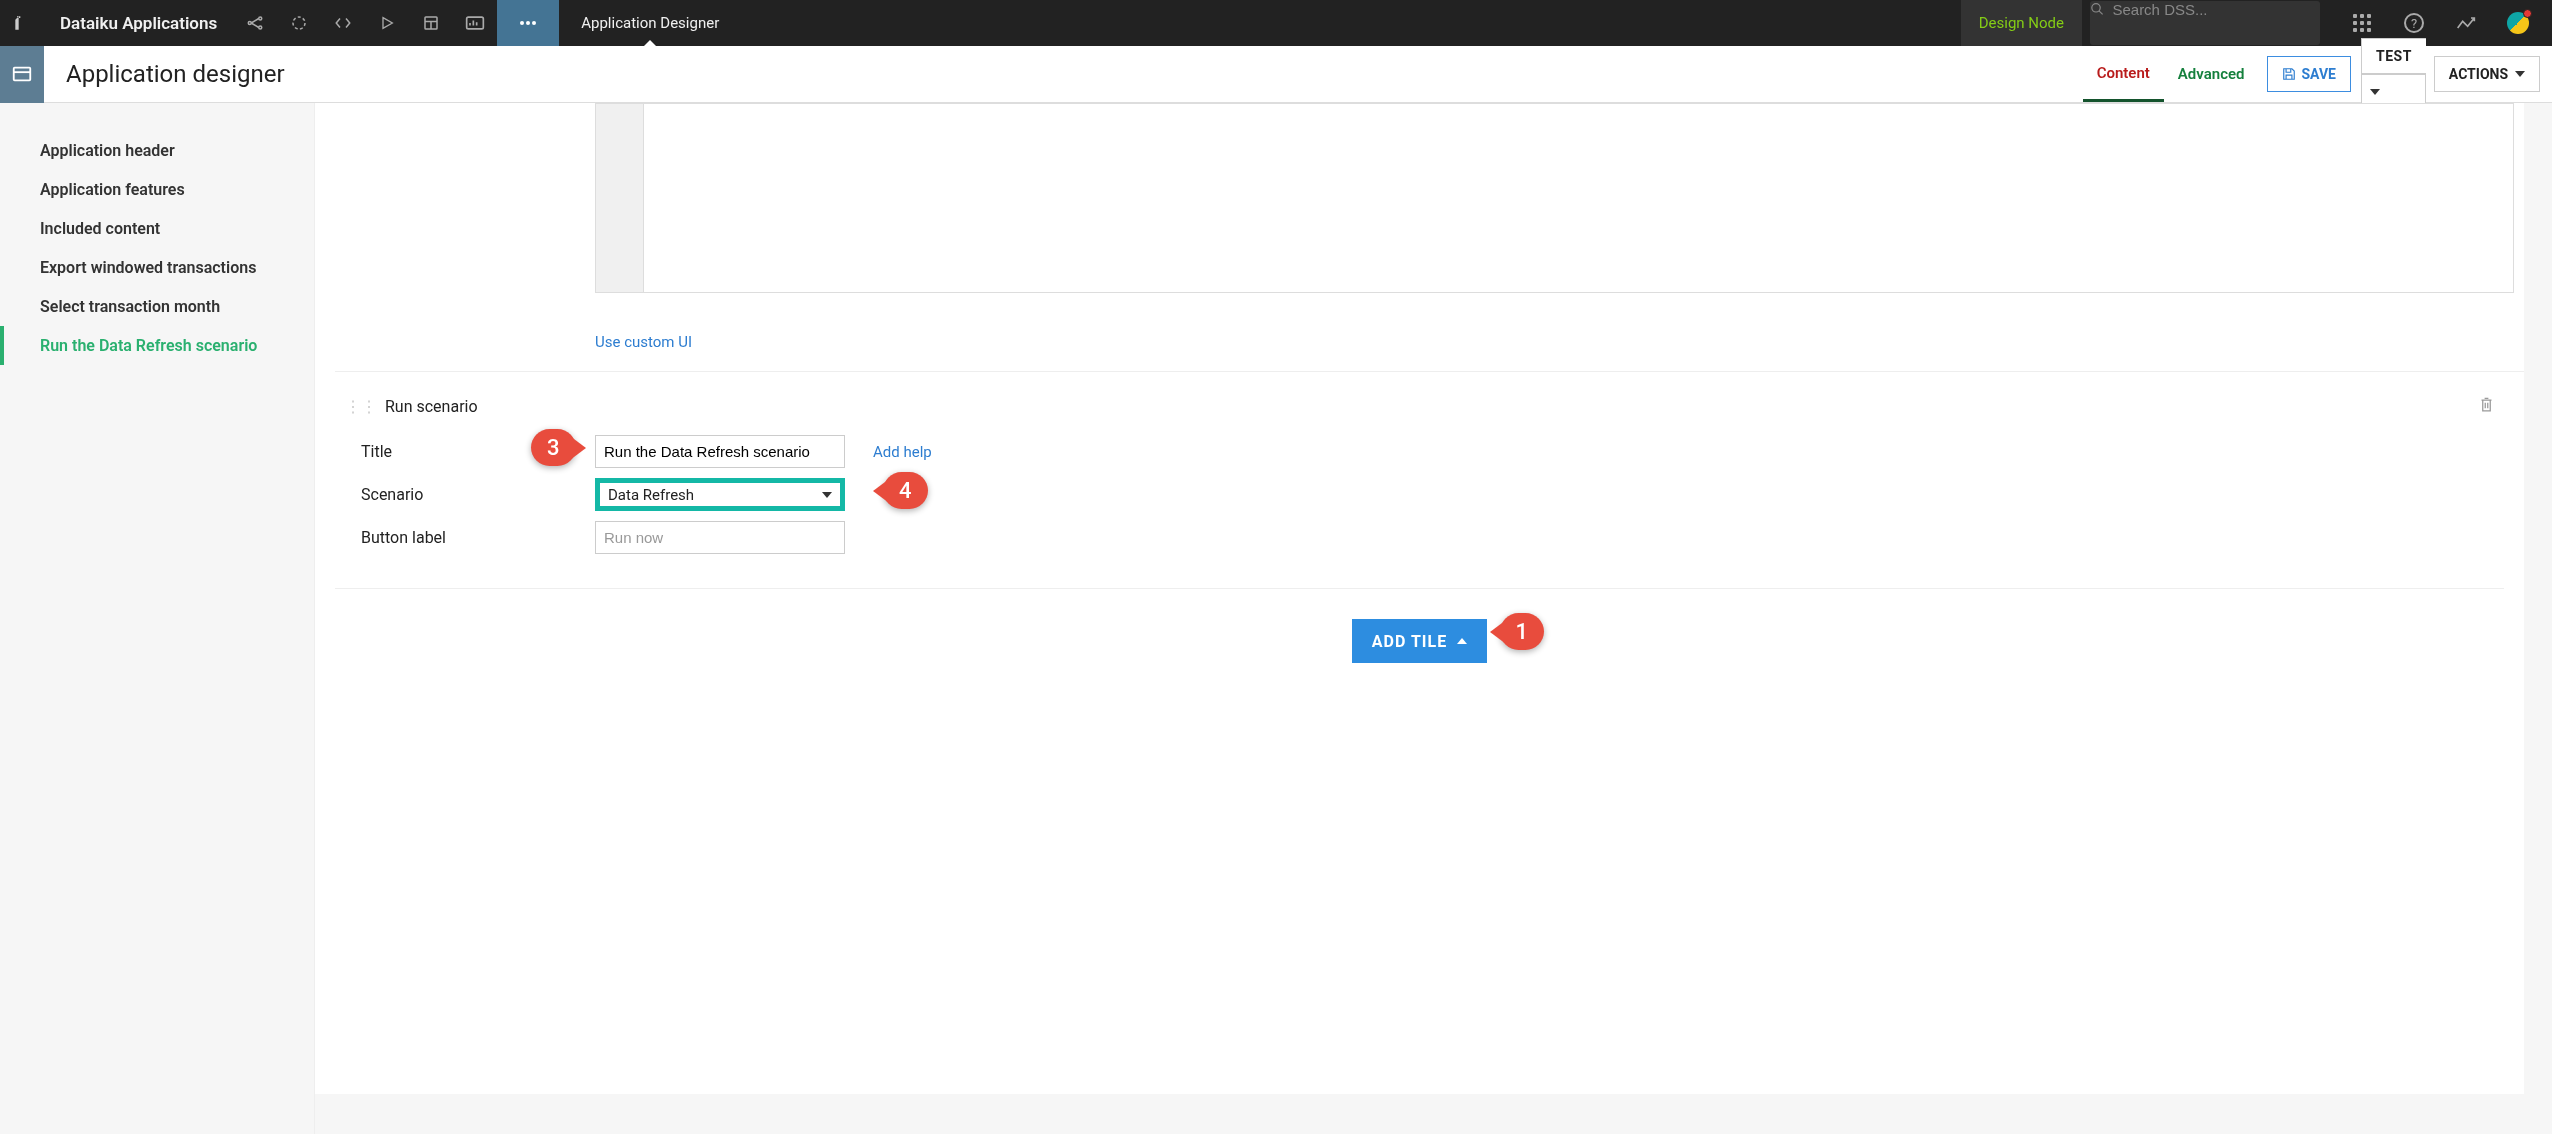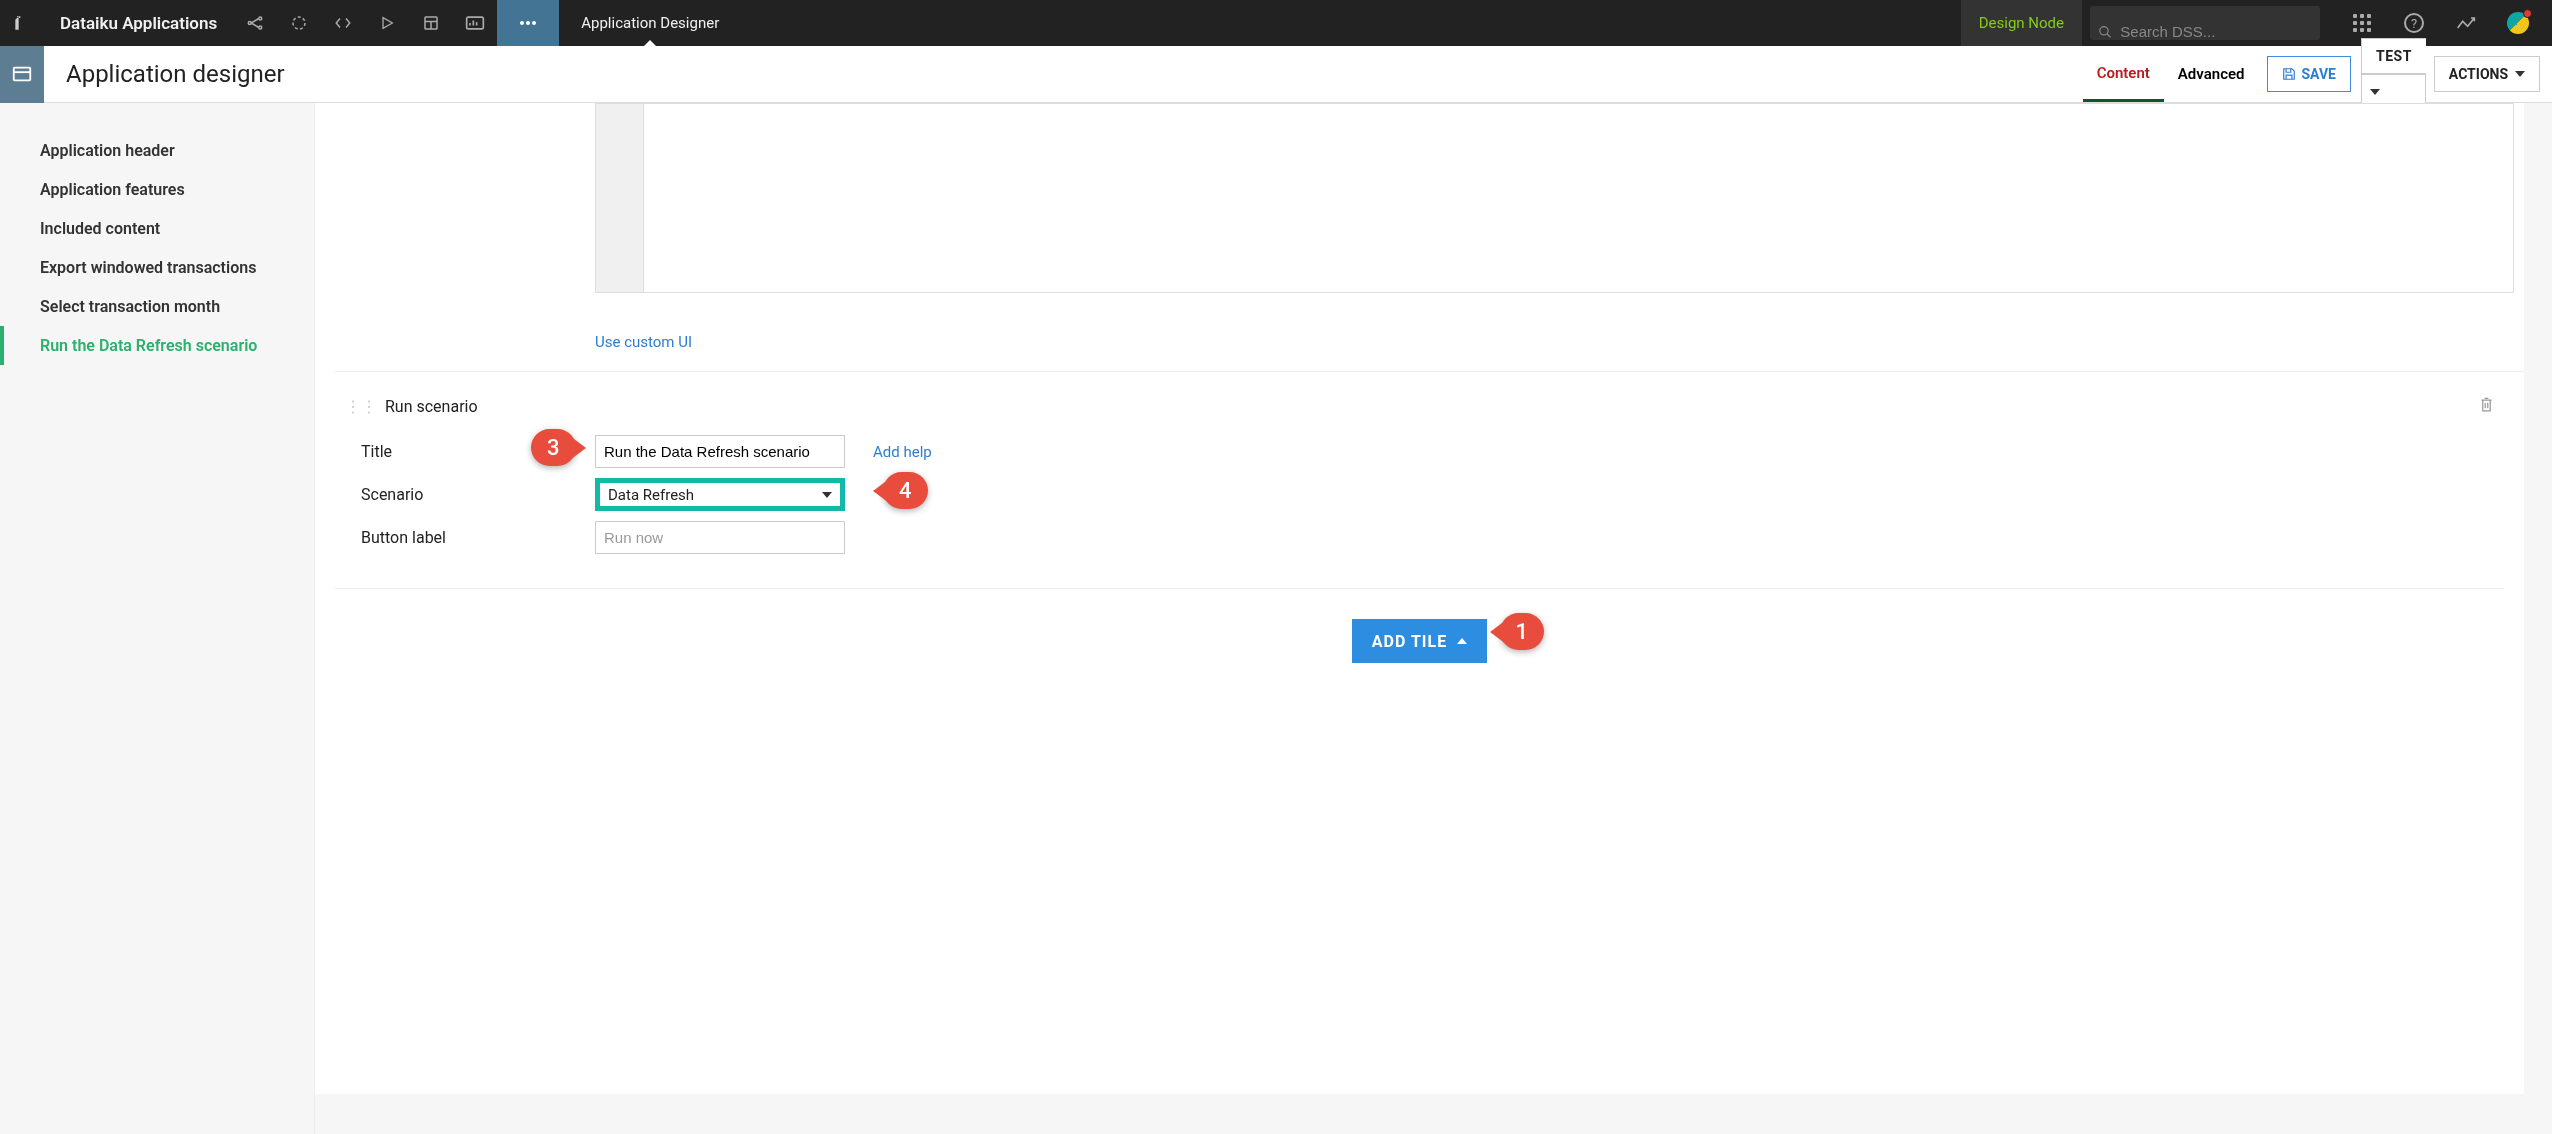--- a/index.html
+++ b/index.html
@@ -7,35 +7,35 @@
 .topbar { display: flex; align-items: center; height: 46px; background: #222; color: #f0f0f0; }
 .logo { width: 44px; height: 46px; display: flex; align-items: center; justify-content: center; }
 .project-name { padding: 0 16px; font-size: 17px; font-weight: 600; }
 .top-icons { display: flex; align-items: center; }
 .top-icon { width: 44px; height: 46px; display: flex; align-items: center; justify-content: center; color: #aaa; cursor: pointer; }
 .top-tab { padding: 0 22px; height: 46px; display: flex; align-items: center; font-size: 15px; position: relative; }
 .top-tab.active { background: #447494; color: #fff; }
 .top-tab.arrow::after { content: ''; position: absolute; bottom: 0; left: 50%; transform: translateX(-50%); border: 6px solid transparent; border-bottom-color: #fff; }
 .node-label { padding: 0 18px; height: 46px; display: flex; align-items: center; font-size: 15px; color: #84cc16; background: #333; }
 .spacer { flex: 1; }
-.searchbox { display: flex; align-items: flex-end; background: #333; border-radius: 3px; height: 34px; padding: 0 8px; width: 230px; margin: 0 8px; }
+.searchbox { display: flex; align-items: flex-start; background: #333; border-radius: 3px; height: 44px; padding: 0 0; width: 230px; margin: 0 8px; }
 .searchbox input { background: transparent; border: none; outline: none; color: #ddd; font-size: 15px; width: 100%; margin-left: 8px; }
 .searchbox input::placeholder { color: #888; }
 .right-icons { display: flex; align-items: center; gap: 8px; padding: 0 12px; }
 .dots9 { display: grid; grid-template-columns: repeat(3,4px); grid-template-rows: repeat(3,4px); gap: 3px; }
 .dots9 span { width: 4px; height: 4px; background: #aaa; border-radius: 1px; }
 .help-icon { width: 20px; height: 20px; border: 2px solid #aaa; border-radius: 50%; display: flex; align-items: center; justify-content: center; font-size: 13px; color: #aaa; }
 .avatar { width: 22px; height: 22px; border-radius: 50%; background: linear-gradient(135deg, #0ea5a5 50%, #f5c518 50%); position: relative; }
 .avatar .badge { position: absolute; top: -3px; right: -3px; width: 9px; height: 9px; background: #e53935; border-radius: 50%; border: 1px solid #222; }
 
 .subbar { display: flex; align-items: center; height: 57px; border-bottom: 1px solid #ddd; background: #fff; }
 .subbar-icon { width: 44px; height: 57px; background: #5d7d93; display: flex; align-items: center; justify-content: center; }
 .page-title { padding: 0 22px; font-size: 24px; font-weight: 400; }
 .tabs { display: flex; align-items: center; height: 100%; }
-.tab { padding: 0 14px; height: 100%; display: flex; align-items: center; font-size: 15px; color: #000000; font-weight: 600; cursor: pointer; }
+.tab { padding: 0 14px; height: 100%; display: flex; align-items: center; font-size: 15px; color: #15803d; font-weight: 600; cursor: pointer; }
 .tab.active { color: #b91c1c; border-bottom: 3px solid #14532d; }
 .btn { border: 1px solid #ccc; background: #fff; height: 36px; display: flex; align-items: center; padding: 0 14px; font-size: 14px; font-weight: 700; cursor: pointer; margin-left: 8px; }
 .btn.save { border-color: #3d8de0; color: #2d7dd0; }
 .btn.save svg { margin-right: 6px; }
 .btn.test { letter-spacing: 0.5px; margin-left: 10px; }
 .btn.small { padding: 0 8px; }
 .btngrp { display: flex; margin-left: 10px; flex-direction: column; }
 .btngrp .btn { margin-left: 0; border-right: none; }
 .btngrp .btn:last-child { border-right: 1px solid #ccc; }
 .subbar-right { display: flex; align-items: center; padding-right: 12px; }

